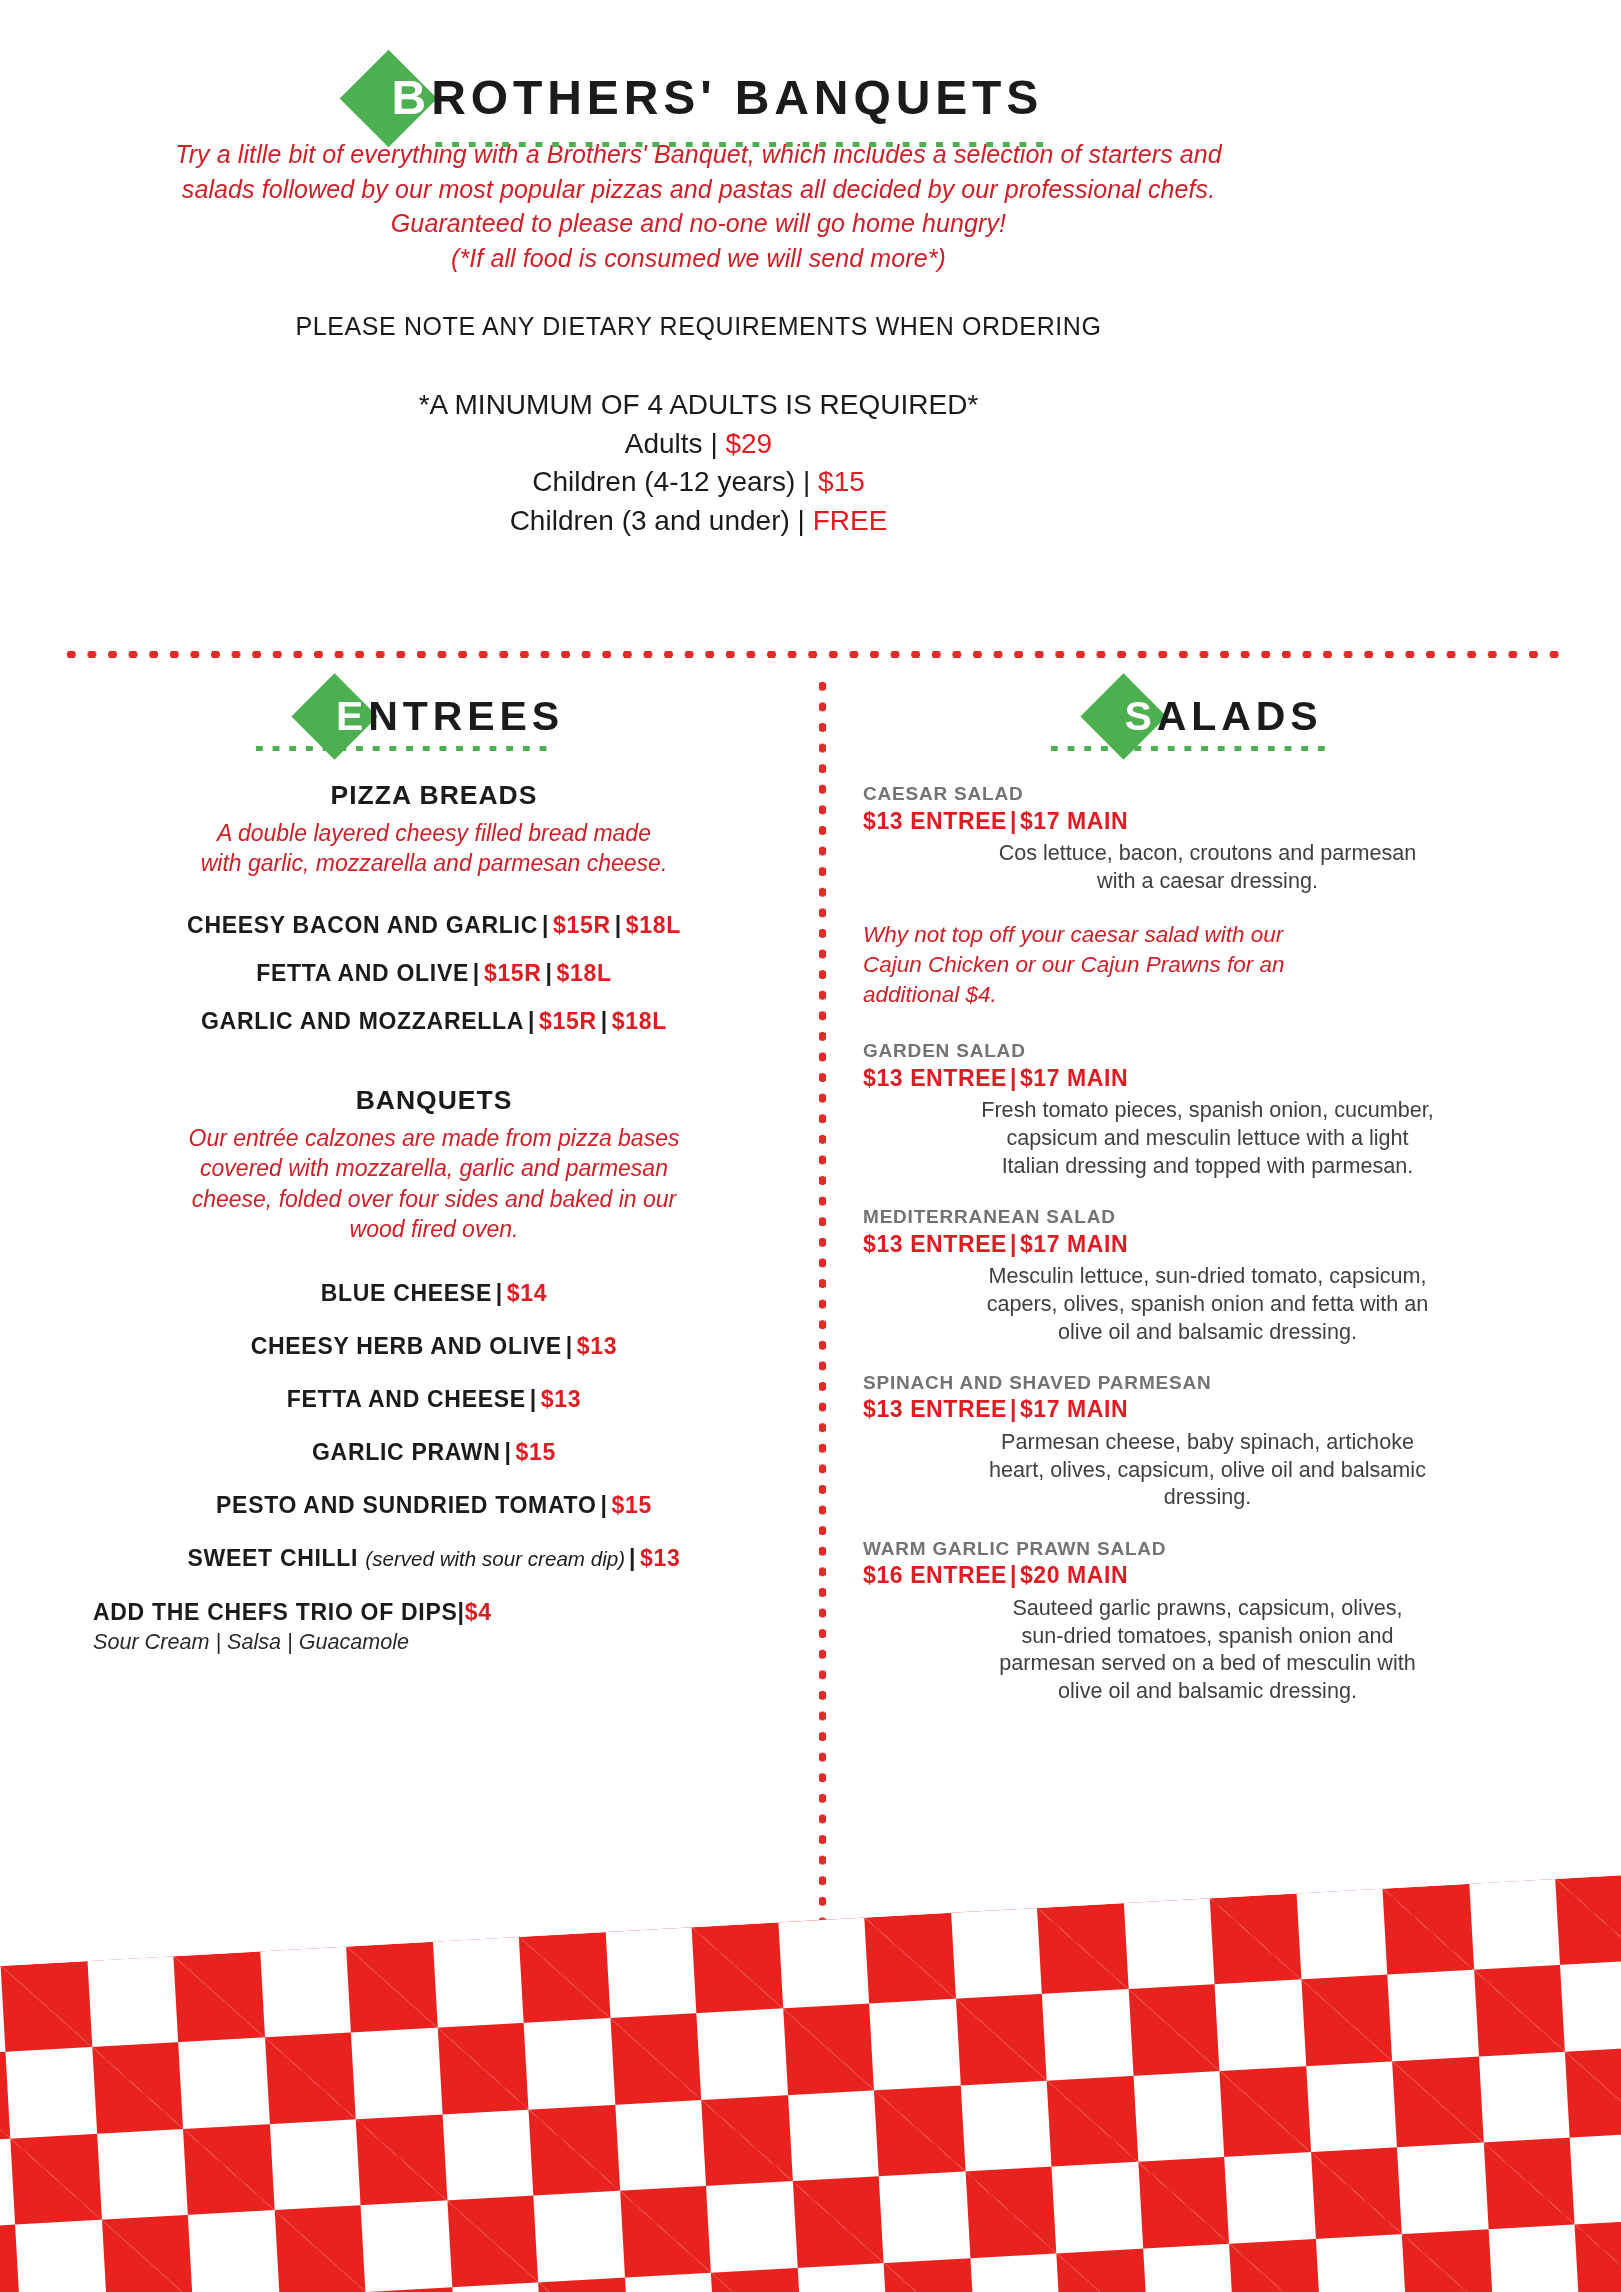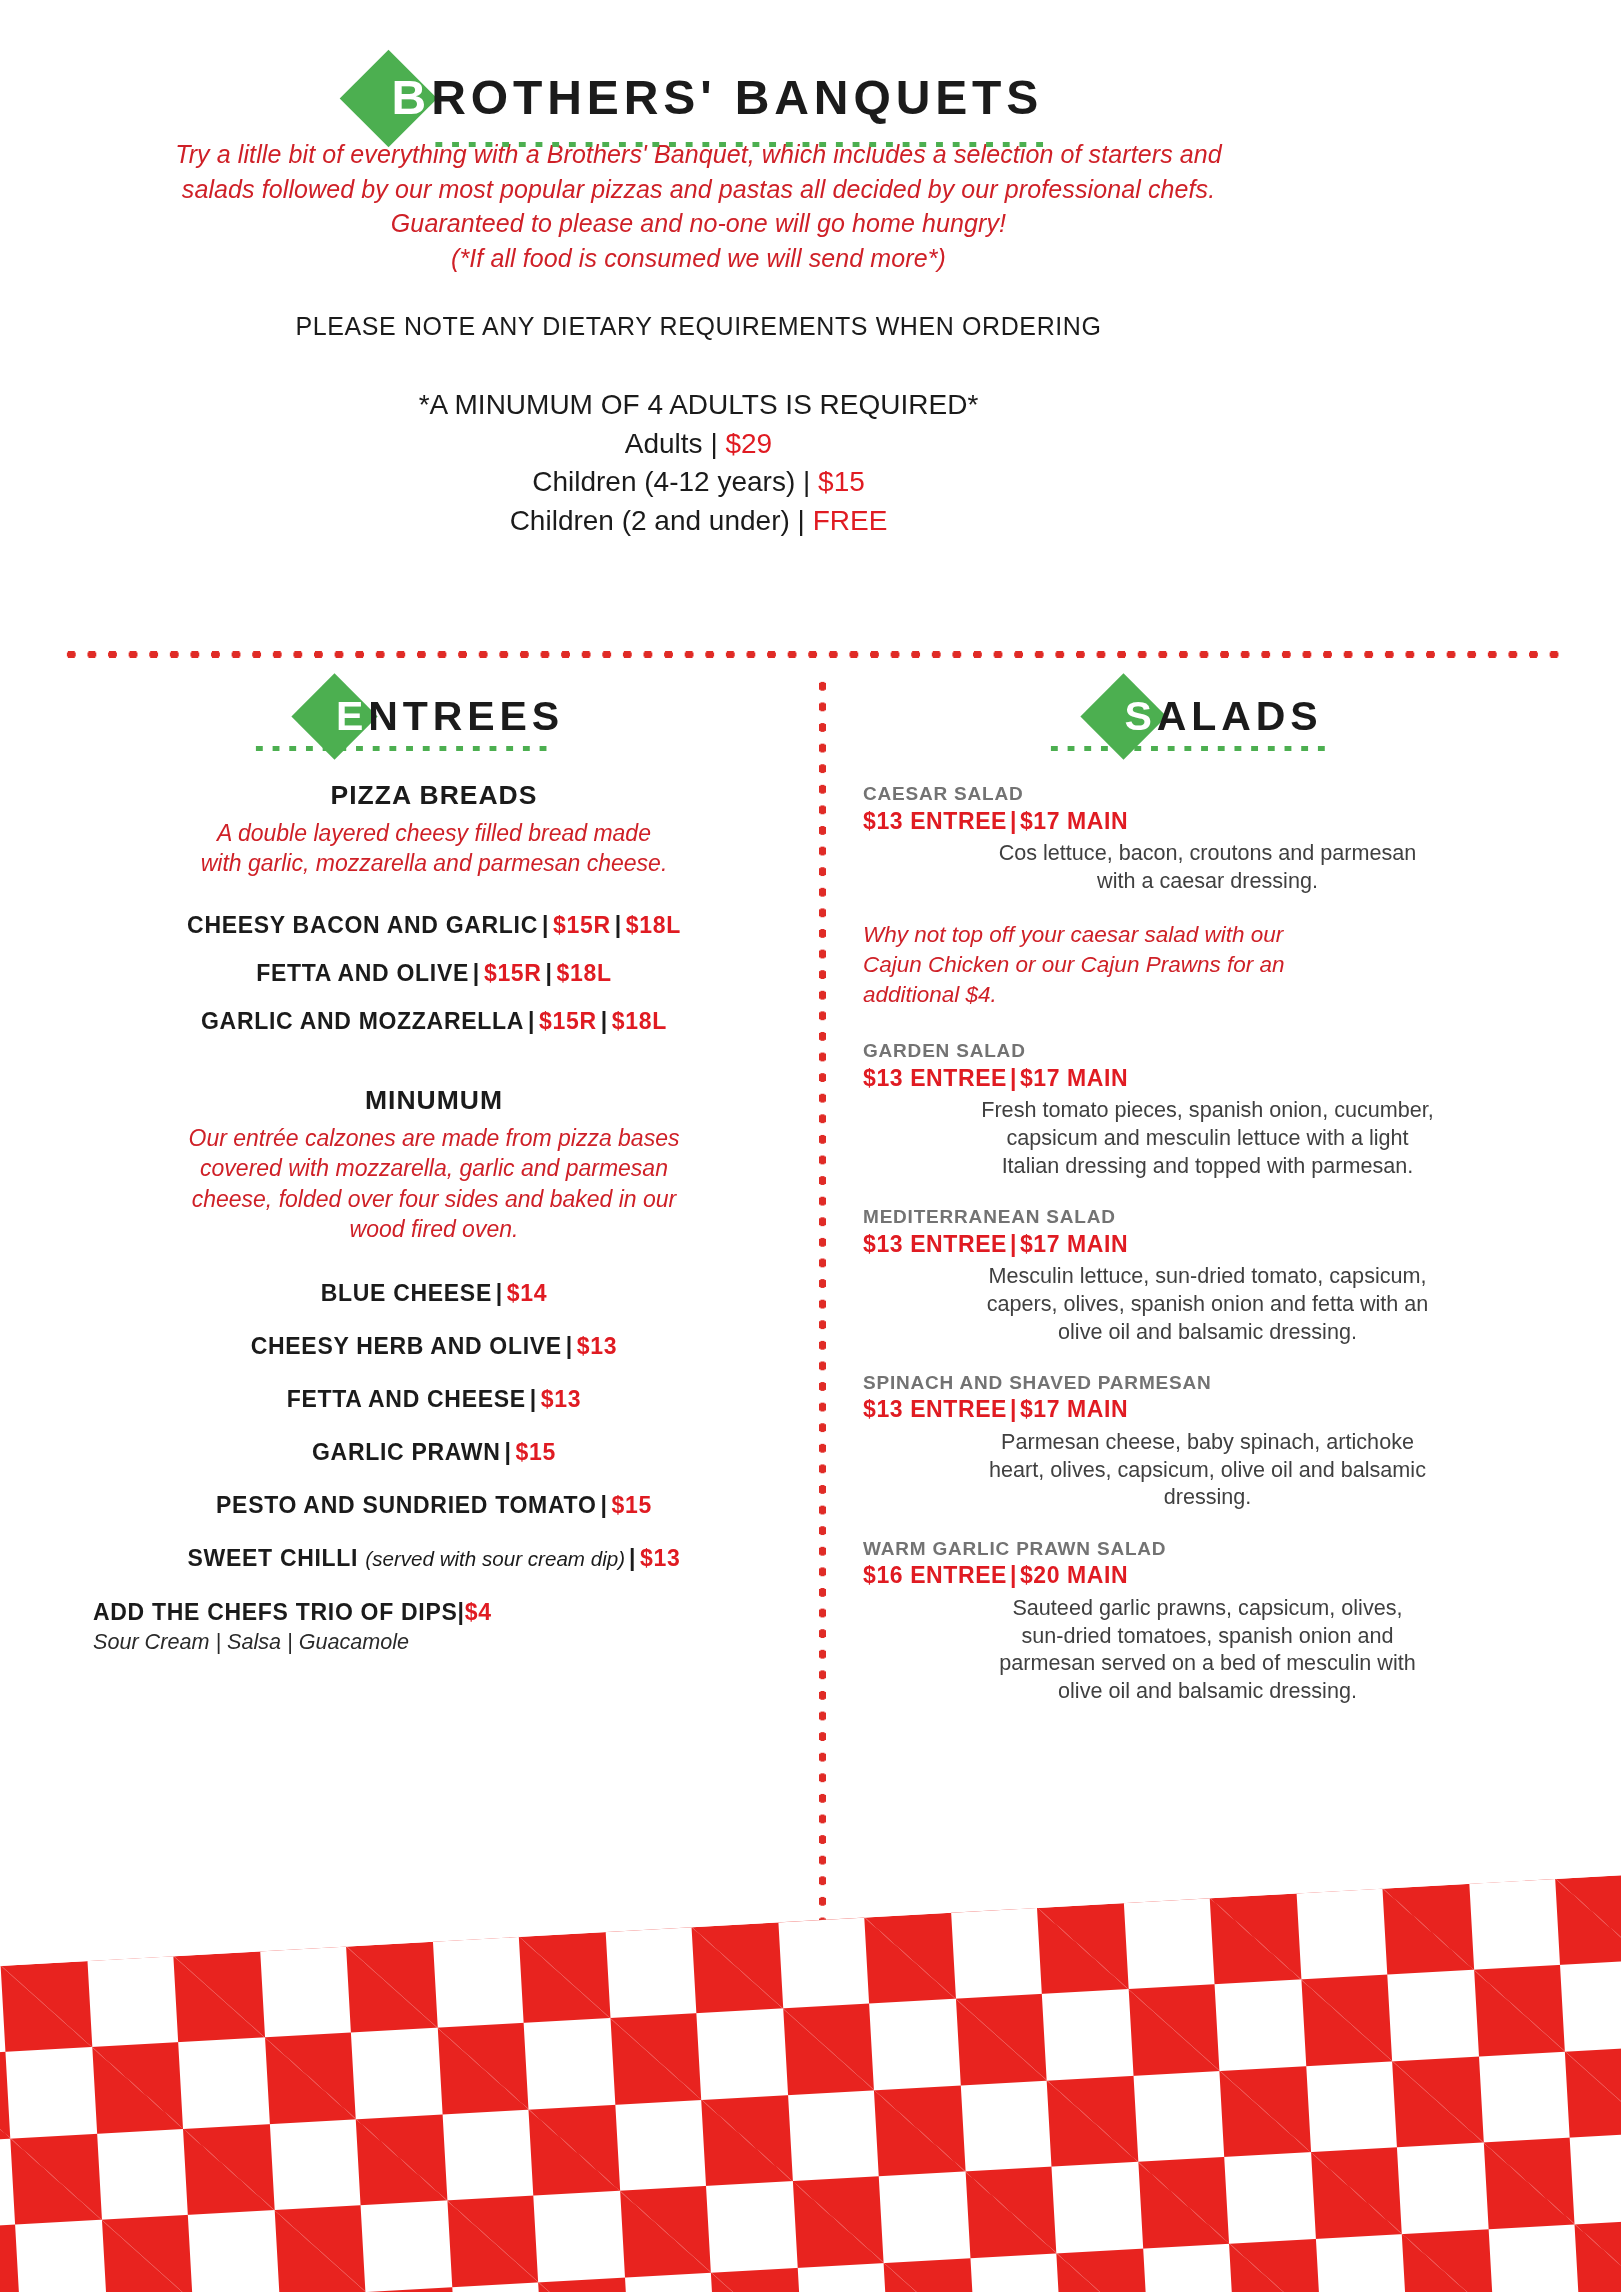--- a/index.html
+++ b/index.html
@@ -307,21 +307,21 @@
       <span>Adults</span>
       <span class="sep">|</span>
       <span class="amt">$29</span>
     </div>
     <div>
       <span>Children (4-12 years)</span>
       <span class="sep">|</span>
       <span class="amt">$15</span>
     </div>
     <div>
-      <span>Children (2 and under)</span>
+      <span>Children (3 and under)</span>
       <span class="sep">|</span>
       <span class="amt">FREE</span>
     </div>
   </div>
 
   <div class="hr-dots"></div>
   <div class="vr-dots"></div>
 
   <div class="columns">
 
@@ -345,21 +345,21 @@
           <span>CHEESY BACON AND GARLIC</span><span class="pipe">|</span><span class="price">$15R</span><span class="pipe">|</span><span class="price">$18L</span>
         </div>
         <div class="item-line">
           <span>FETTA AND OLIVE</span><span class="pipe">|</span><span class="price">$15R</span><span class="pipe">|</span><span class="price">$18L</span>
         </div>
         <div class="item-line">
           <span>GARLIC AND MOZZARELLA</span><span class="pipe">|</span><span class="price">$15R</span><span class="pipe">|</span><span class="price">$18L</span>
         </div>
       </div>
 
-      <div class="sub-head calz-head">MINUMUM</div>
+      <div class="sub-head calz-head">BANQUETS</div>
       <div class="sub-desc">
         <div>Our entrée calzones are made from pizza bases</div>
         <div>covered with mozzarella, garlic and parmesan</div>
         <div>cheese, folded over four sides and baked in our</div>
         <div>wood fired oven.</div>
       </div>
 
       <div class="item-list calz-list">
         <div class="item-line">
           <span>BLUE CHEESE</span><span class="pipe">|</span><span class="price">$14</span>

